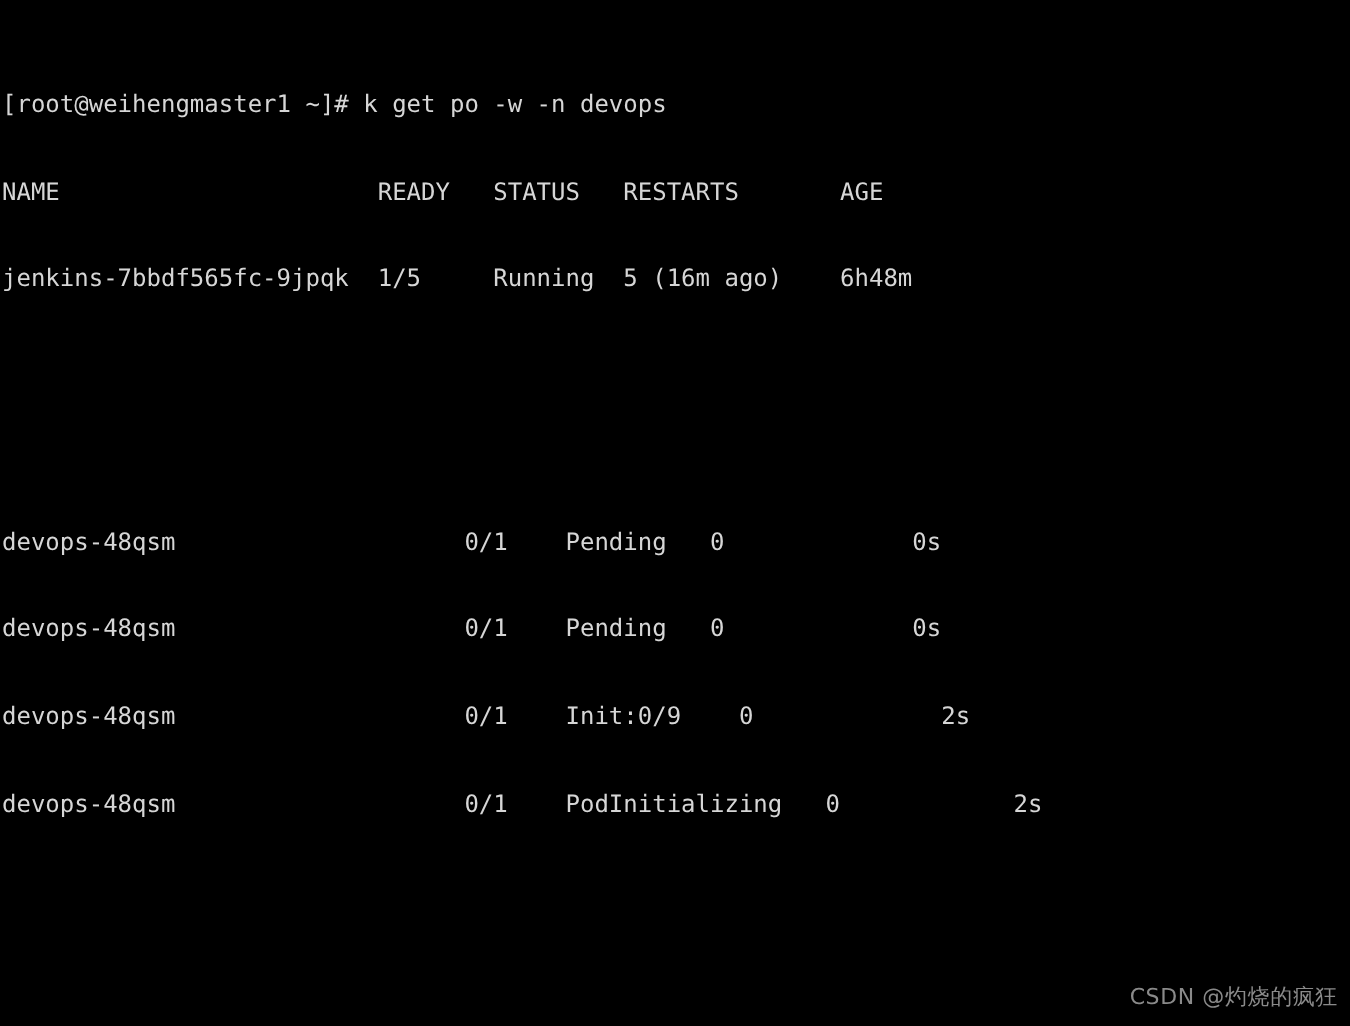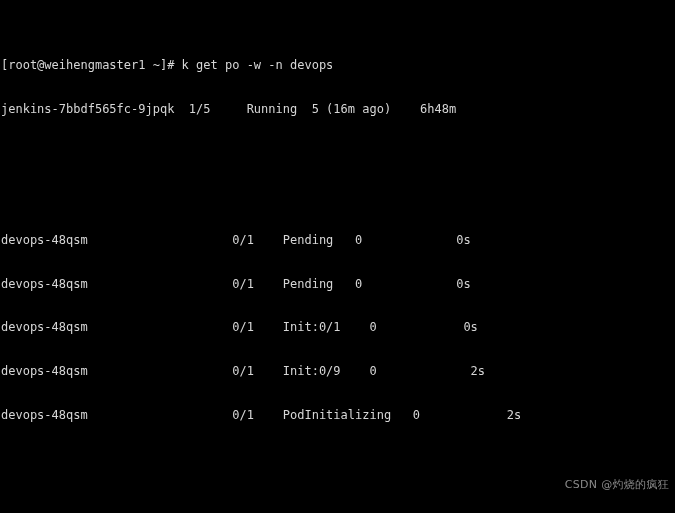--- a/index.html
+++ b/index.html
@@ -12,63 +12,63 @@
     position: relative;
     width: 675px;
     height: 513px;
     background: #000000;
     color: #d6d6d6;
     font-family: "DejaVu Sans Mono", "Liberation Mono", monospace;
     font-size: 12px;
     line-height: 14.6px;
     overflow: hidden;
     box-sizing: border-box;
-    padding: 14px 0 0 1px;
+    padding: 1px 0 0 1px;
   }
   #screen {
     white-space: pre;
     font-family: "DejaVu Sans Mono", "Liberation Mono", monospace;
     font-size: 12px;
     line-height: 14.6px;
     letter-spacing: 0px;
     color: #d6d6d6;
     margin: 0;
   }
   .line {
     display: block;
     white-space: pre;
     height: 14.6px;
     font-family: "DejaVu Sans Mono", "Liberation Mono", monospace;
   }
   #watermark {
     position: absolute;
     right: 6px;
-    bottom: 20px;
+    bottom: 6px;
     color: #8a8a8a;
     font-family: "DejaVu Sans", "Liberation Sans", sans-serif;
     font-size: 11px;
     letter-spacing: 0.3px;
     white-space: pre;
     text-align: right;
   }
 </style>
 </head>
 <body>
 
 <div id="terminal">
 
   <div id="screen">
 
     <span class="line">[root@weihengmaster1 ~]# k get po -w -n devops</span>
+    <span class="line">NAME                      READY   STATUS   RESTARTS       AGE</span>
     <span class="line">jenkins-7bbdf565fc-9jpqk  1/5     Running  5 (16m ago)    6h48m</span>
     <span class="line"></span>
     <span class="line"></span>
     <span class="line">devops-48qsm                    0/1    Pending   0             0s</span>
     <span class="line">devops-48qsm                    0/1    Pending   0             0s</span>
-    <span class="line">devops-48qsm                    0/1    Init:0/1    0            0s</span>
     <span class="line">devops-48qsm                    0/1    Init:0/9    0             2s</span>
     <span class="line">devops-48qsm                    0/1    PodInitializing   0            2s</span>
     
     
     
     
     
     
     
     

